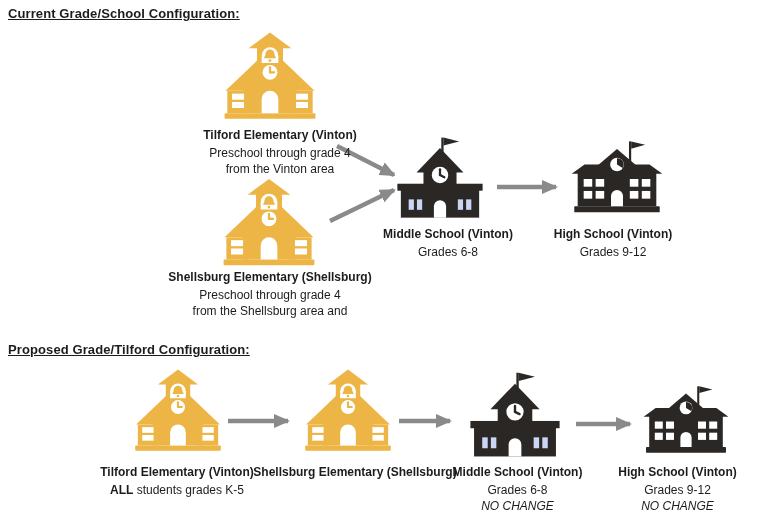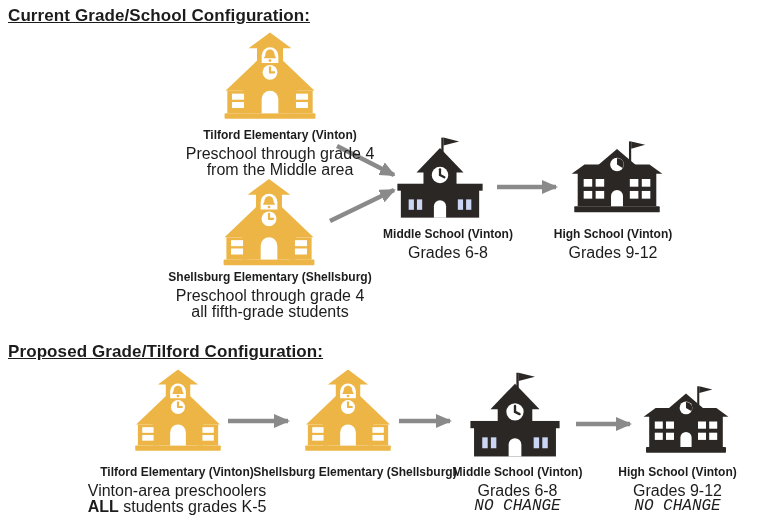--- a/index.html
+++ b/index.html
@@ -8,31 +8,31 @@
     --arrow-gray:#8A8A8A;
     --window-blue:#CBD6F4;
     --text-black:#1C1C1C;
     --background:#FFFFFF;
   }
   html,body{margin:0;padding:0;}
   body{font-family:"Liberation Sans",sans-serif;background:var(--background);}
   .canvas{position:relative;width:768px;height:525px;background:var(--background);overflow:hidden;}
   .sec-title{
     position:absolute;margin:0;
-    font-size:17px;font-weight:700;text-decoration:underline;
+    font-size:13px;font-weight:700;text-decoration:underline;
     color:var(--text-black);letter-spacing:.1px;white-space:nowrap;
   }
   .icon{position:absolute;display:block;}
   .arrows{position:absolute;left:0;top:0;width:768px;height:525px;pointer-events:none;}
   .arrows line{stroke:var(--arrow-gray);stroke-width:4.5;}
   .lbl{position:absolute;text-align:center;color:var(--text-black);}
   .nm{font-size:12px;font-weight:700;line-height:14px;margin-bottom:4px;white-space:nowrap;}
-  .ds{font-size:16px;line-height:15.5px;white-space:nowrap;}
+  .ds{font-size:12px;line-height:15.5px;white-space:nowrap;}
   .ds .b{font-weight:700;margin-top:21px;}
-  .note{font-style:italic;font-family:Liberation Mono, monospace;}
+  .note{font-style:italic;}
 </style>
 </head>
 <body>
 
 <div class="canvas">
 
   <svg width="0" height="0" style="position:absolute" aria-hidden="true">
     <defs>
       <symbol id="icon-elementary" viewBox="0 0 110 95">
         <g fill="var(--schoolhouse-yellow)">
@@ -126,30 +126,30 @@
   </svg>
 
   <h1 class="sec-title" style="left:8px;top:6px">Current Grade/School Configuration:</h1>
 
   <svg class="icon" style="left:219px;top:31px;width:102px;height:91px">
       <use href="#icon-elementary"></use>
     </svg>
   <div class="lbl" style="left:160px;top:128px;width:240px">
     <div class="nm">Tilford Elementary (Vinton)</div>
     <div class="ds">Preschool through grade 4</div>
-    <div class="ds">from the Middle area</div>
+    <div class="ds">from the Vinton area</div>
   </div>
 
   <svg class="icon" style="left:217px;top:179px;width:104px;height:88px">
       <use href="#icon-elementary"></use>
     </svg>
   <div class="lbl" style="left:135px;top:270px;width:270px">
     <div class="nm">Shellsburg Elementary (Shellsburg)</div>
     <div class="ds">Preschool through grade 4</div>
-    <div class="ds">all fifth-grade students</div>
+    <div class="ds">from the Shellsburg area and</div>
   </div>
 
   <svg class="icon" style="left:392px;top:135px;width:96px;height:87px">
       <use href="#icon-middle"></use>
     </svg>
   <div class="lbl" style="left:358px;top:227px;width:180px">
     <div class="nm">Middle School (Vinton)</div>
     <div class="ds">Grades 6-8</div>
   </div>
 
@@ -161,21 +161,20 @@
     <div class="ds">Grades 9-12</div>
   </div>
 
   <h1 class="sec-title" style="left:8px;top:342px">Proposed Grade/Tilford Configuration:</h1>
 
   <svg class="icon" style="left:130px;top:366px;width:96px;height:90px">
       <use href="#icon-elementary"></use>
     </svg>
   <div class="lbl" style="left:77px;top:465px;width:200px">
     <div class="nm">Tilford Elementary (Vinton)</div>
-    <div class="ds">Vinton-area preschoolers</div>
     <div class="ds"><span class="b">ALL</span><span> students grades K-5</span></div>
   </div>
 
   <svg class="icon" style="left:300px;top:366px;width:96px;height:90px">
       <use href="#icon-elementary"></use>
     </svg>
   <div class="lbl" style="left:240px;top:465px;width:230px">
     <div class="nm">Shellsburg Elementary (Shellsburg)</div>
   </div>
 

